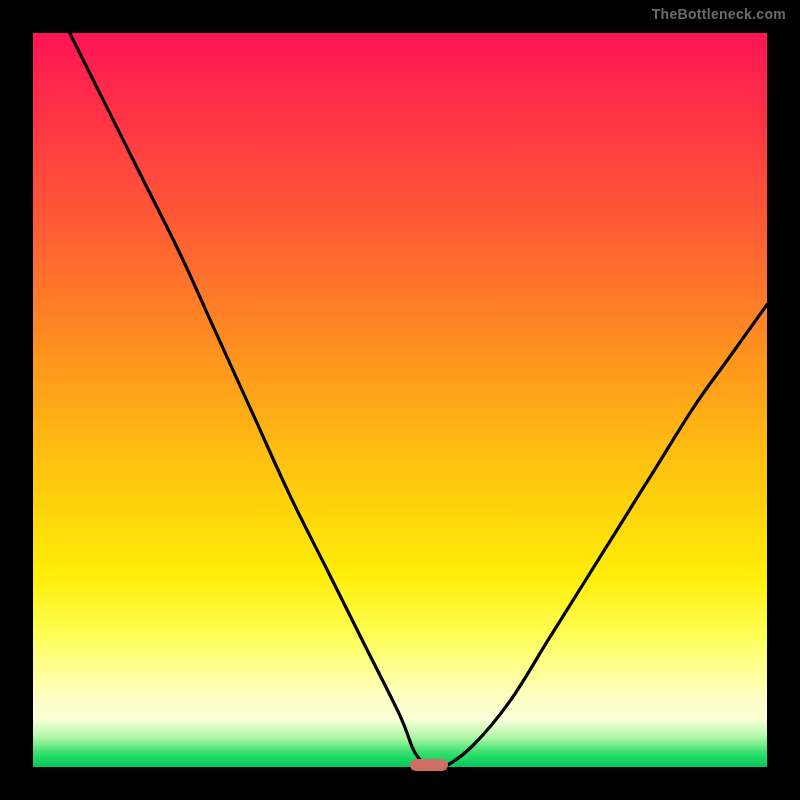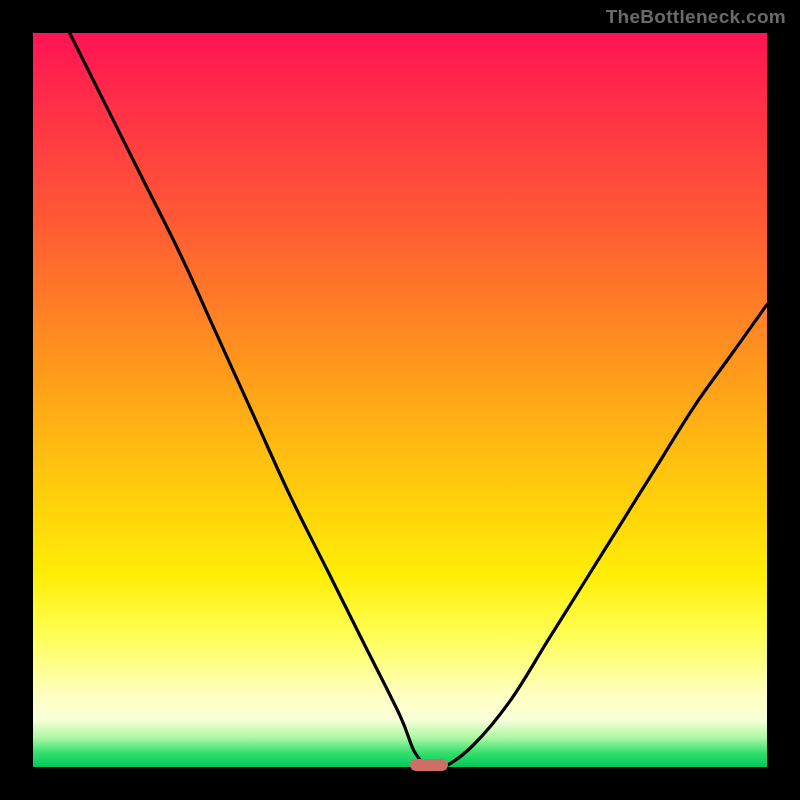--- a/index.html
+++ b/index.html
@@ -13,21 +13,21 @@
   }
   .chart-wrapper {
     position: relative;
     width: 800px;
     height: 800px;
   }
   .watermark {
     position: absolute;
     top: 6px;
     right: 14px;
-    font-size: 19px;
+    font-size: 14px;
     font-weight: 600;
     color: #6a6a6a;
     letter-spacing: 0.3px;
     z-index: 3;
     user-select: none;
   }
   .plot-area {
     position: absolute;
     left: 33px;
     top: 33px;

